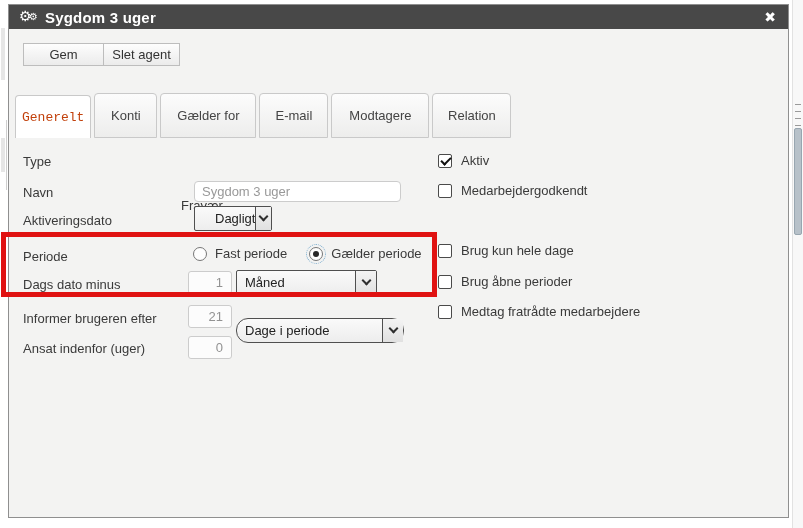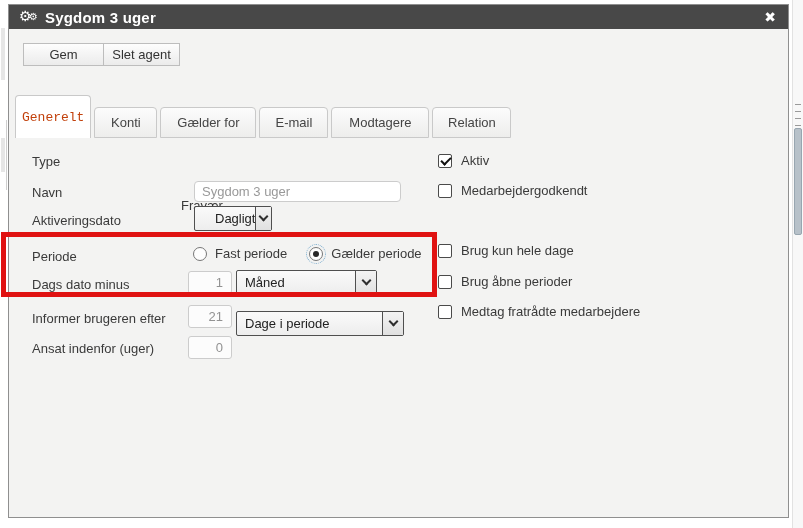--- a/index.html
+++ b/index.html
@@ -44,37 +44,37 @@
   }
   .tb-btn.first { width:81px; }
   .tb-btn.second { width:77px; margin-left:-1px; }
 
   
   .tabs {
     position:absolute; left:6px; top:89px; height:44px;
     display:flex; align-items:flex-end;
   }
   .tab {
-    height:31px; display:flex; align-items:center; justify-content:center;
+    height:45px; display:flex; align-items:center; justify-content:center;
     background:linear-gradient(#fcfcfc,#ededec);
     border:1px solid #c9c9c9; border-radius:4px 4px 0 0;
     margin-right:3px; color:#444; cursor:pointer; padding:0 6px;
   }
   .tab:nth-child(1){ min-width:73px; }
   .tab:nth-child(2){ min-width:63px; }
   .tab:nth-child(3){ min-width:96px; }
   .tab:nth-child(4){ min-width:69px; }
   .tab:nth-child(5){ min-width:98px; }
   .tab:nth-child(6){ min-width:79px; }
   .tab.active {
     height:43px; background:#ffffff; border-bottom:none; color:#c2410c;font-family:Liberation Mono, monospace;
   }
 
   
-  .lbl { position:absolute; left:14px; white-space:nowrap;margin-left:9px; }
+  .lbl { position:absolute; left:14px; white-space:nowrap; }
   .val-text { position:absolute; left:172px; white-space:nowrap;margin-top:44px; }
 
   .text-input {
     position:absolute; left:185px; width:207px; height:21px;
     border:1px solid #cccccc; border-radius:4px; background:#ffffff;
     color:#999; font-size:13px; padding:0 7px;
     font-family:"Liberation Sans","DejaVu Sans",sans-serif;
   }
   .num-input {
     position:absolute; left:179px; width:44px; height:23px;
@@ -206,21 +206,21 @@
   <input class="num-input" style="top: 266px;" value="1">
   <div class="select" style="left:227px;top:265px;width:141px;">
     <span>Måned</span>
     <span class="chev-box">
         <span class="chev"></span>
       </span>
   </div>
 
   <span class="lbl" style="top:306px;">Informer brugeren efter</span>
   <input class="num-input" style="top: 300px;" value="21">
-  <div class="select" style="left:227px;top:306px;width:168px;">
+  <div class="select" style="left:227px;top:313px;width:168px;border-radius:12px;">
     <span>Dage i periode</span>
     <span class="chev-box">
         <span class="chev"></span>
       </span>
   </div>
 
   <span class="lbl" style="top:336px;">Ansat indenfor (uger)</span>
   <input class="num-input" style="top: 331px;" value="0">
 
   <div class="cb-row" style="top:148px;">

